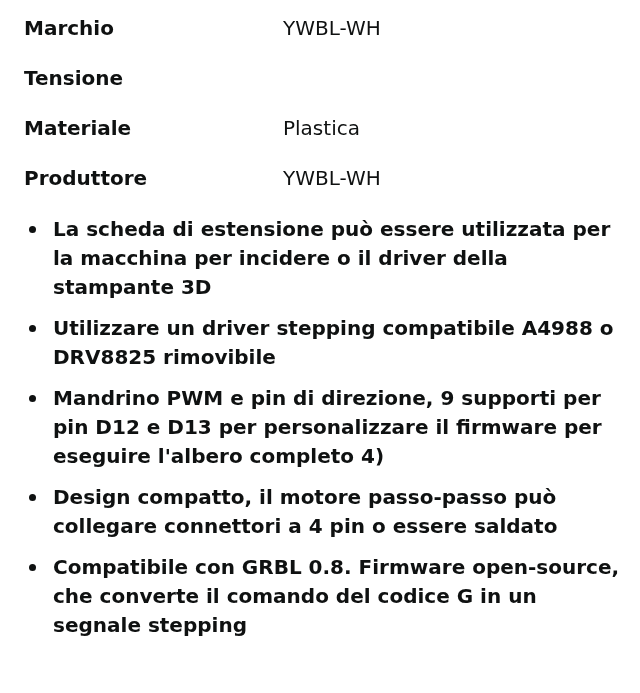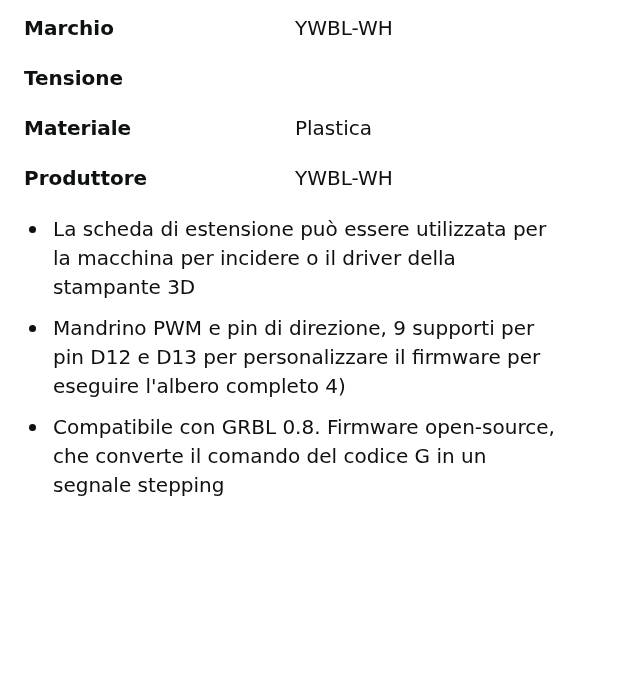--- a/index.html
+++ b/index.html
@@ -21,36 +21,36 @@
   }
 
   
   .spec-table { }
   .spec-row {
     display: flex;
     align-items: baseline;
     font-size: 20px;
     line-height: 26px;
     margin-bottom: 24px;
-    gap: 12px;
   }
   .spec-label {
     width: 259px;
     flex-shrink: 0;
     font-weight: 700;
   }
   .spec-value {
     font-weight: 400;
   }
 
   
   .features {
     margin: 9px 0 16px 0;
     padding: 0;
     list-style: none;
+    font-weight: bold;
   }
   .feature {
     position: relative;
     padding-left: 29px;
     margin-bottom: 12px;
     font-size: 20px;
     line-height: 29px;
   }
   .bullet-dot {
     position: absolute;
@@ -93,23 +93,37 @@
       <span class="bullet-dot"></span>
       <div class="bullet-text">
           <div>La scheda di estensione può essere utilizzata per</div>
           <div>la macchina per incidere o il driver della</div>
           <div>stampante 3D</div>
         </div>
     </li>
     <li class="feature">
       <span class="bullet-dot"></span>
       <div class="bullet-text">
+          <div>Utilizzare un driver stepping compatibile A4988 o</div>
+          <div>DRV8825 rimovibile</div>
+        </div>
+    </li>
+    <li class="feature">
+      <span class="bullet-dot"></span>
+      <div class="bullet-text">
           <div>Mandrino PWM e pin di direzione, 9 supporti per</div>
           <div>pin D12 e D13 per personalizzare il firmware per</div>
           <div>eseguire l'albero completo 4)</div>
+        </div>
+    </li>
+    <li class="feature">
+      <span class="bullet-dot"></span>
+      <div class="bullet-text">
+          <div>Design compatto, il motore passo-passo può</div>
+          <div>collegare connettori a 4 pin o essere saldato</div>
         </div>
     </li>
     <li class="feature">
       <span class="bullet-dot"></span>
       <div class="bullet-text">
           <div>Compatibile con GRBL 0.8. Firmware open-source,</div>
           <div>che converte il comando del codice G in un</div>
           <div>segnale stepping</div>
         </div>
     </li>

